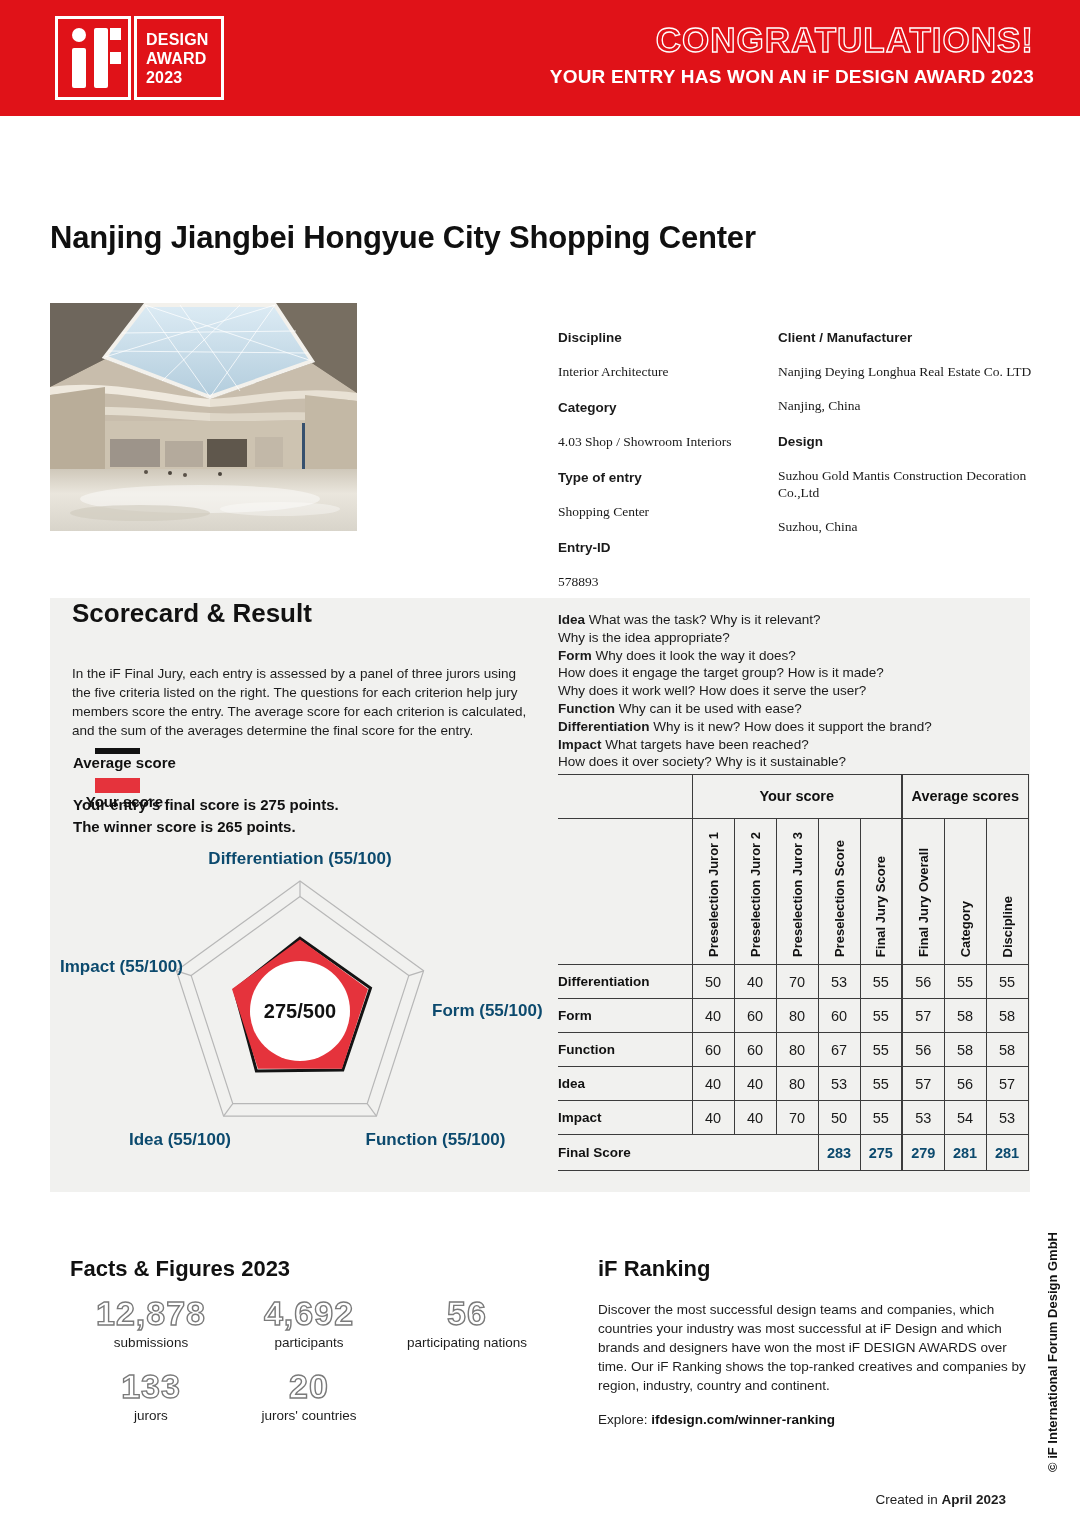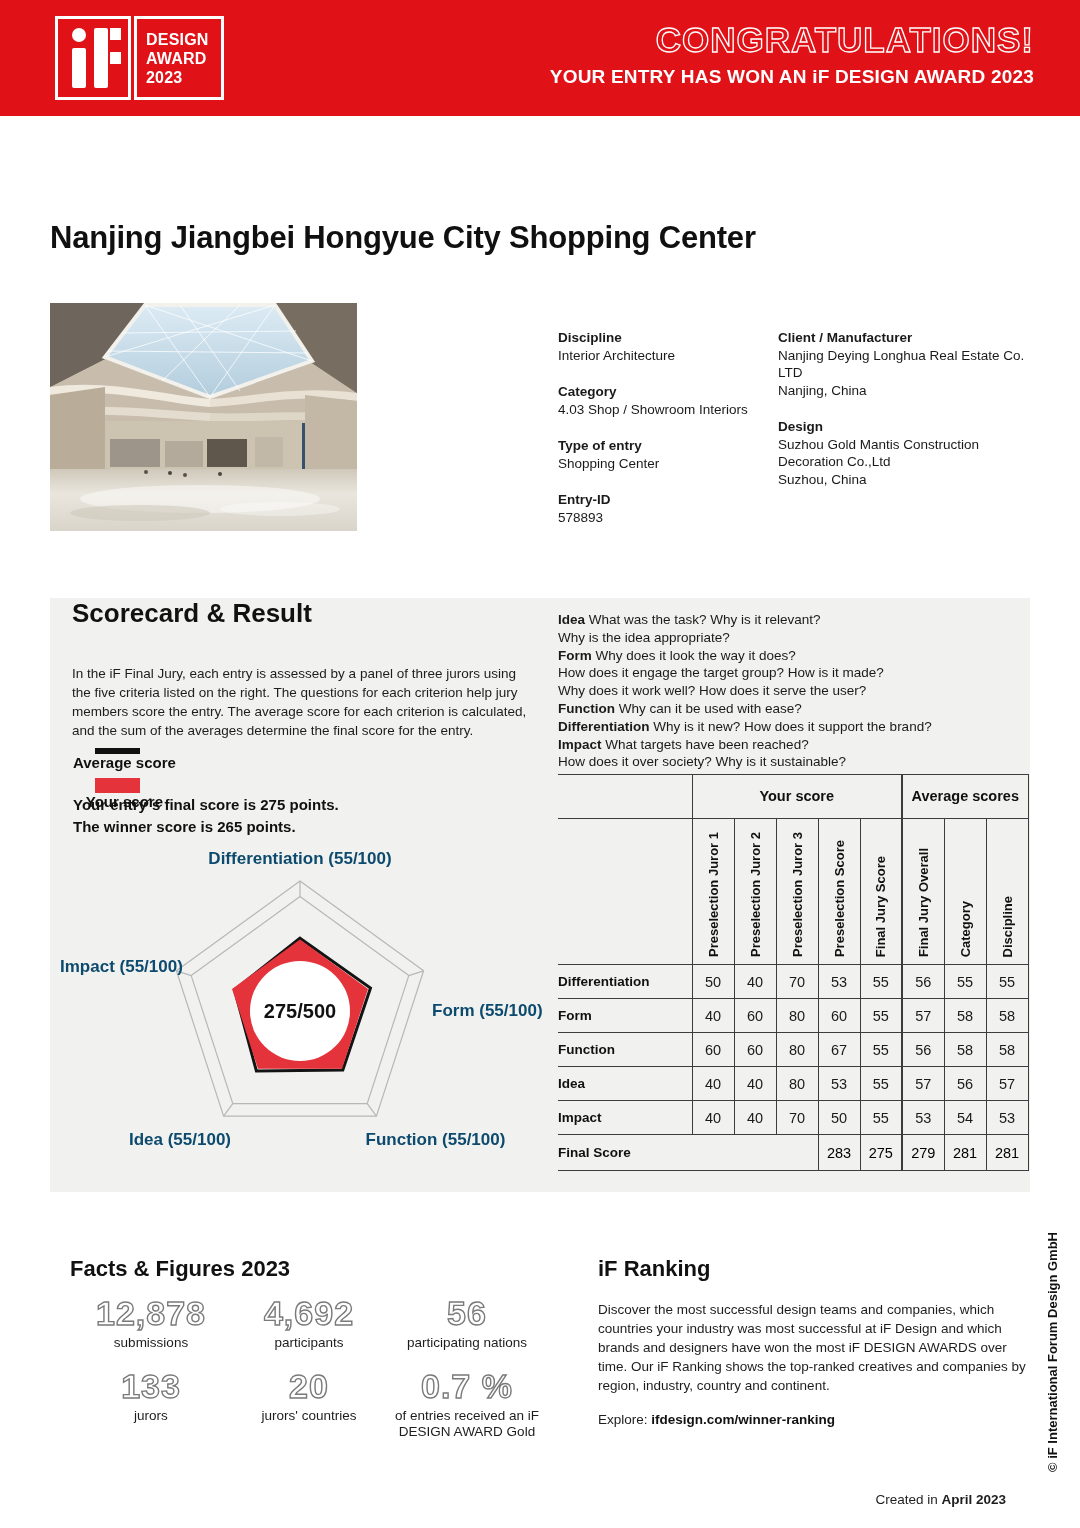--- a/index.html
+++ b/index.html
@@ -25,21 +25,21 @@
   .banner-sub { margin-top:7px; font-size:19px; font-weight:700; color:#fff; letter-spacing:.2px; }
 
   
   .page-title { left:50px; top:220px; font-size:31px; font-weight:800; letter-spacing:-.2px; color:#101010; }
   .photo { left:50px; top:303px; width:307px; height:228px; }
   .photo svg { display:block; width:100%; height:100%; }
   .dcol1 { left:558px; top:329px; width:206px; }
   .dcol2 { left:778px; top:329px; width:256px; }
   .dgroup { margin-bottom:19px; font-size:13.5px; line-height:17px; color:#1a1a1a; }
   .dlabel { font-weight:700; }
-  .dvalue { margin-top:1px; }
+  .dvalue { margin-top:17px;font-family:Liberation Serif, serif; }
 
   
   .panel { left:50px; top:598px; width:980px; height:594px; background:#f1f1ef; }
   .sc-heading { left:22px; top:0; font-size:26px; font-weight:800; }
   .sc-intro { left:22px; top:66px; width:458px; font-size:13.5px; line-height:19px; color:#1d1d1d; }
   .legend { left:23px; top:150px; }
   .legend-row { display:flex; align-items:center; margin-bottom:7px;flex-direction:column; }
   .swatch-avg { width:45px; height:6px; background:#111; margin-right:14px; }
   .swatch-you { width:45px; height:15px; background:#e5333c; margin-right:14px; }
   .legend-label { font-size:15px; font-weight:700; }
@@ -64,21 +64,21 @@
   table.score { border-collapse:collapse; table-layout:fixed; width:470px; }
   table.score th, table.score td { padding:0; }
   .cell-topleft { border-top:1px solid #3c3c3c; border-bottom:1px solid #3c3c3c; }
   .grp { border:1px solid #3c3c3c; font-size:14.5px; font-weight:700; height:44px; text-align:center; line-height:1.25; }
   .sep { border-left:2.5px solid #3c3c3c !important; }
   .rot { border:1px solid #3c3c3c; vertical-align:bottom; height:146px; }
   .cell-lblcol-h { border-bottom:1px solid #3c3c3c; }
   .rt { writing-mode:vertical-rl; transform:rotate(180deg); margin:4px auto 7px; font-size:13px; font-weight:700; white-space:nowrap; }
   .lbl { border-top:1px solid #3c3c3c; border-bottom:1px solid #3c3c3c; text-align:left; font-size:13.5px; font-weight:700; padding-left:2px; height:34px; }
   .num { border:1px solid #3c3c3c; text-align:center; font-size:14.5px; height:34px; color:#1a1a1a; }
-  tr.final .num { font-weight:400; height:36px; color:#000000; }
+  tr.final .num { font-weight:700; height:36px; color:#0c4a6e; }
   tr.final .lbl { height:36px; }
 
   
   .facts-heading { left:70px; top:1256px; font-size:22px; font-weight:800; }
   .stats-grid { left:72px; top:1294px; width:474px; display:grid; grid-template-columns:repeat(3,158px); row-gap:16px; }
   .stat { text-align:center; }
   .stat-num {
     font-size:34px; font-weight:800; letter-spacing:1px; line-height:38px;
     color:transparent; -webkit-text-stroke:1.4px #7a7a7a;
   }
@@ -383,24 +383,20 @@
     <div class="stat-label">participating nations</div>
   </div>
   <div class="stat">
     <div class="stat-num">133</div>
     <div class="stat-label">jurors</div>
   </div>
   <div class="stat">
     <div class="stat-num">20</div>
     <div class="stat-label">jurors' countries</div>
   </div>
-  <div class="stat">
-    <div class="stat-num">0.7 %</div>
-    <div class="stat-label">of entries received an iF DESIGN AWARD Gold</div>
-  </div>
 </div>
 
 <h2 class="abs rank-heading">iF Ranking</h2>
 <p class="abs rank-body">Discover the most successful design teams and companies, which countries your industry was most successful at iF Design and which brands and designers have won the most iF DESIGN AWARDS over time. Our iF Ranking shows the top-ranked creatives and companies by region, industry, country and continent.</p>
 <p class="abs rank-explore">
   <span>Explore: </span><a href="#" class="rank-link">ifdesign.com/winner-ranking</a>
 </p>
 
 <div class="abs created">
   <span>Created in </span><b>April 2023</b>

